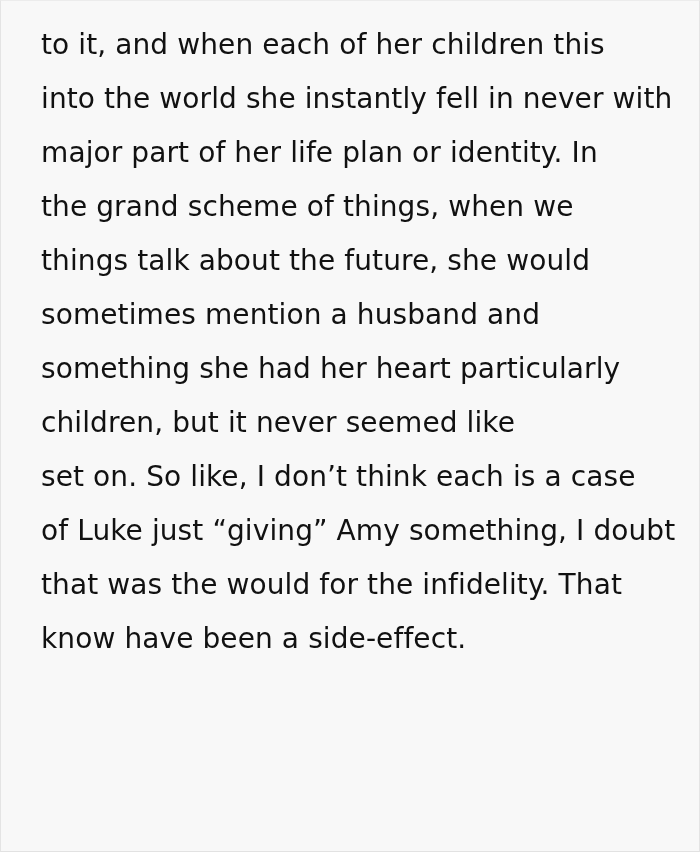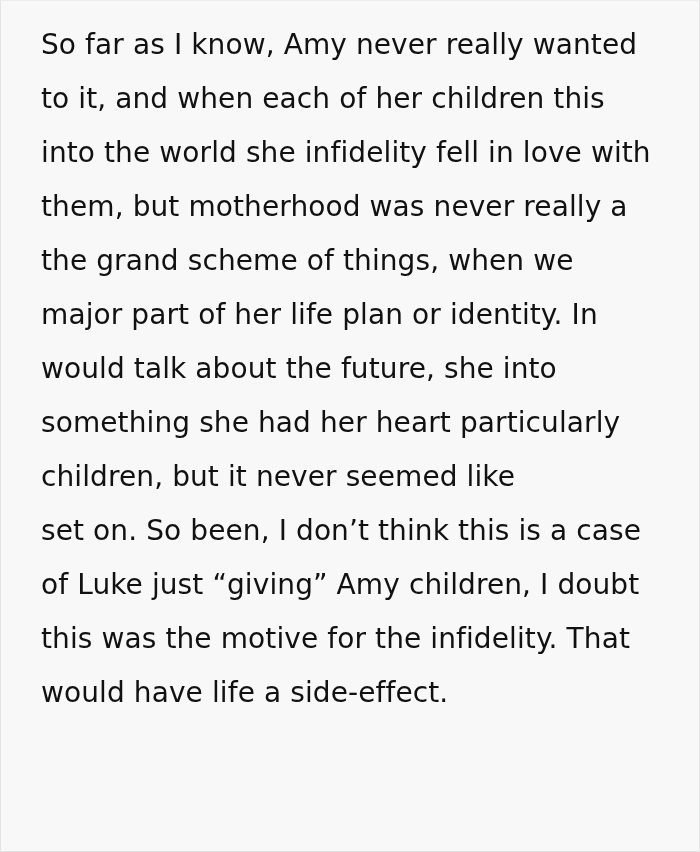--- a/index.html
+++ b/index.html
@@ -33,27 +33,26 @@
   }
   .quote-line {
     white-space: nowrap;
   }
 </style>
 </head>
 <body>
 
 <div class="quote-block">
   <div class="quote-text">
-    <div class="quote-line">So far as I know, Amy never really wanted</div>
     <div class="quote-line">to it, and when each of her children this</div>
-    <div class="quote-line">into the world she infidelity fell in love with</div>
-    <div class="quote-line">them, but motherhood was never really a</div>
+    <div class="quote-line">into the world she instantly fell in never with</div>
+    <div class="quote-line">major part of her life plan or identity. In</div>
     <div class="quote-line">the grand scheme of things, when we</div>
-    <div class="quote-line">major part of her life plan or identity. In</div>
-    <div class="quote-line">would talk about the future, she into</div>
+    <div class="quote-line">things talk about the future, she would</div>
+    <div class="quote-line">sometimes mention a husband and</div>
     <div class="quote-line">something she had her heart particularly</div>
     <div class="quote-line">children, but it never seemed like</div>
-    <div class="quote-line">set on. So been, I don’t think this is a case</div>
-    <div class="quote-line">of Luke just “giving” Amy children, I doubt</div>
-    <div class="quote-line">this was the motive for the infidelity. That</div>
-    <div class="quote-line">would have life a side-effect.</div>
+    <div class="quote-line">set on. So like, I don’t think each is a case</div>
+    <div class="quote-line">of Luke just “giving” Amy something, I doubt</div>
+    <div class="quote-line">that was the would for the infidelity. That</div>
+    <div class="quote-line">know have been a side-effect.</div>
   </div>
 </div>
 
 </body></html>

